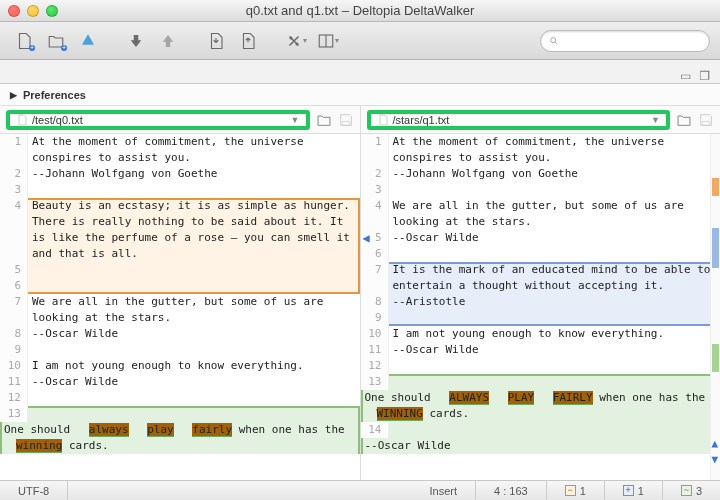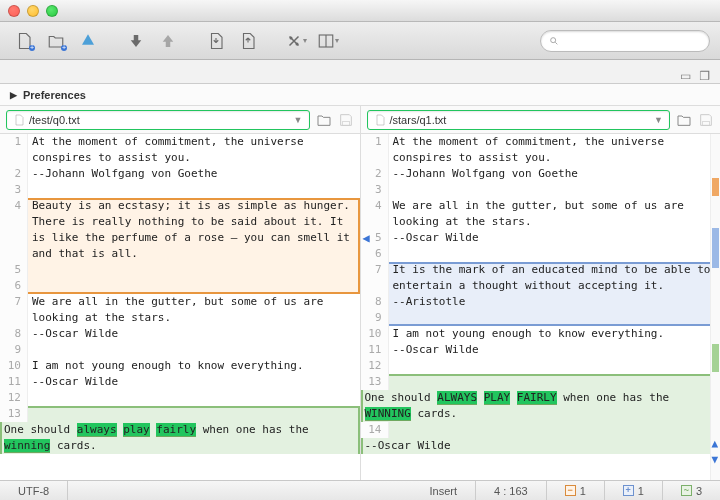--- a/index.html
+++ b/index.html
@@ -20,37 +20,37 @@
 .tab { height: 22px; background: #fff; border: 1px solid #bbb; border-bottom: none; border-radius: 4px 4px 0 0; display: flex; align-items: center; padding: 0 8px 0 6px; gap: 6px; font-size: 11px; }
 .tab .doc-ico { width: 12px; height: 14px; }
 .tab .x { font-size: 13px; color: #888; cursor: pointer; }
 .winctl { margin-left: auto; display: flex; gap: 8px; padding-right: 10px; color: #777; font-size: 12px; }
 .prefbar { height: 22px; background: #fbfbfb; border-bottom: 1px solid #ddd; display: flex; align-items: center; padding: 0 10px; font-size: 11px; font-weight: bold; gap: 6px; }
 .prefbar .tri { font-size: 9px; }
 .panes { display: flex; height: 374px; background: #fff; }
 .pane { flex: 1; display: flex; flex-direction: column; border-right: 1px solid #ddd; position: relative; }
 .pane:last-child { border-right: none; }
 .filebar { height: 28px; border-bottom: 1px solid #ddd; display: flex; align-items: center; padding: 0 6px; gap: 6px; background: #fafafa; }
-.fileinput { flex: 1; height: 20px; border: 1px solid #22c55e; border-radius: 3px; background: #fff; display: flex; align-items: center; padding: 0 6px; font-size: 11px; gap: 4px; box-shadow: inset 0 1px 2px rgba(0,0,0,0.1); text-align: center; }
+.fileinput { flex: 1; height: 20px; border: 4px solid #22c55e; border-radius: 3px; background: #fff; display: flex; align-items: center; padding: 0 6px; font-size: 11px; gap: 4px; box-shadow: inset 0 1px 2px rgba(0,0,0,0.1); text-align: center; }
 .fileinput .dd { margin-left: auto; color: #888; font-size: 9px; }
 .ficon { width: 16px; height: 16px; display: flex; align-items: center; justify-content: center; }
 .ficon.disabled { opacity: 0.4; }
 .text { flex: 1; font-family: Menlo, Monaco, Consolas, monospace; font-size: 11px; line-height: 16px; overflow: hidden; position: relative; }
 .row { display: flex; min-height: 16px; }
 .gut { width: 28px; text-align: right; color: #aaa; padding-right: 6px; background: #fcfcfc; border-right: 1px solid #eee; flex-shrink: 0; user-select: none; }
 .code { padding-left: 4px; white-space: pre-wrap; word-break: break-word; color: #222; }
 .blk-orange { background: #fff3e6; box-shadow: inset 2px 0 0 #e8963e, inset -2px 0 0 #e8963e; }
 .blk-orange.top { box-shadow: inset 2px 0 0 #e8963e, inset -2px 0 0 #e8963e, inset 0 2px 0 #e8963e; }
 .blk-orange.bot { box-shadow: inset 2px 0 0 #e8963e, inset -2px 0 0 #e8963e, inset 0 -2px 0 #e8963e; }
 .blk-blue { background: #e8eef9; box-shadow: inset 2px 0 0 #7a9cd4, inset -2px 0 0 #7a9cd4; }
 .blk-blue.top { box-shadow: inset 2px 0 0 #7a9cd4, inset -2px 0 0 #7a9cd4, inset 0 2px 0 #7a9cd4; }
 .blk-blue.bot { box-shadow: inset 2px 0 0 #7a9cd4, inset -2px 0 0 #7a9cd4, inset 0 -2px 0 #7a9cd4; }
 .blk-green { background: #e3f1e0; box-shadow: inset 2px 0 0 #8bbf7a, inset -2px 0 0 #8bbf7a; flex-direction: column; }
 .blk-green.top { box-shadow: inset 2px 0 0 #8bbf7a, inset -2px 0 0 #8bbf7a, inset 0 2px 0 #8bbf7a; }
-.hl-g { background: #22c55e; border-bottom: 1px solid #6fa85f; }
+.hl-g { background: #a16207; border-bottom: 1px solid #6fa85f; margin-left: 12px; }
 .bluearrow { position: absolute; left: 2px; font-size: 12px; color: #3b75d6; }
 .overview { position: absolute; right: 0; top: 0; bottom: 0; width: 10px; border-left: 1px solid #eee; background: #fafafa; }
 .ov-mark { position: absolute; left: 1px; right: 1px; height: 18px; }
 .ov-or { background: #f0a864; }
 .ov-bl { background: #9cb9e6; }
 .ov-gr { background: #a5d295; }
 .navarrow { position: absolute; right: 2px; font-size: 11px; color: #3b75d6; }
 .statusbar { height: 20px; background: linear-gradient(#f6f6f6,#e7e7e7); border-top: 1px solid #c8c8c8; display: flex; align-items: center; font-size: 11px; color: #555; }
 .sb-seg { padding: 0 18px; border-right: 1px solid #ccc; height: 100%; display: flex; align-items: center; gap: 4px; }
 .sb-seg:last-child { border-right: none; }
@@ -63,20 +63,21 @@
 </style>
 </head>
 <body>
 
 <div class="titlebar">
   <div class="traffic">
     <div class="tl r"></div>
     <div class="tl y"></div>
     <div class="tl g"></div>
   </div>
+  <div class="title">q0.txt and q1.txt – Deltopia DeltaWalker</div>
 </div>
 
 <div class="toolbar">
   <div class="tbtn" style="position:relative">
       <svg viewBox="0 0 24 24">
         <path d="M6 2h9l5 5v15H6z" fill="none" stroke="#6b6b6b" stroke-width="1.5"></path>
       </svg>
       <div class="plus-badge">+</div>
     </div>
   <div class="tbtn" style="position:relative">

